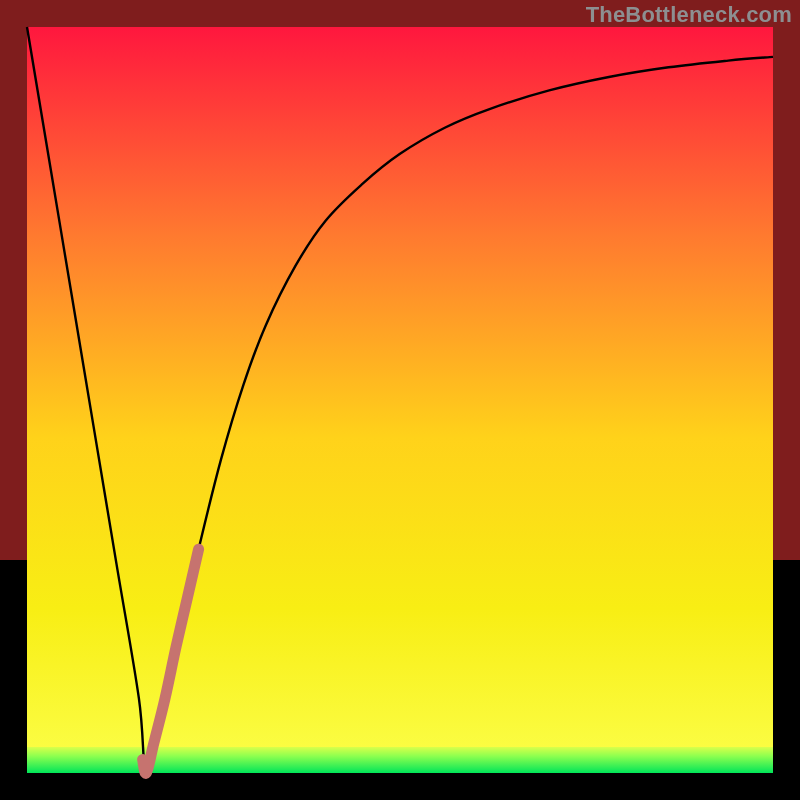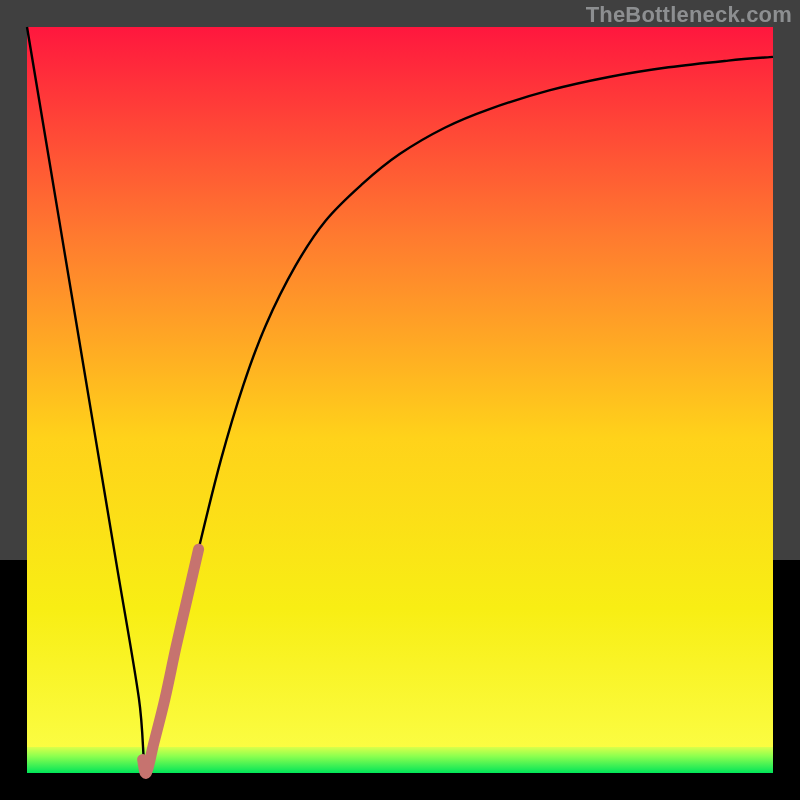--- a/index.html
+++ b/index.html
@@ -7,21 +7,21 @@
     padding: 0;
     width: 800px;
     height: 800px;
     background: #000;
     overflow: hidden;
   }
   .stage {
     position: relative;
     width: 800px;
     height: 560px;
-    background: #404040;
+    background: #7f1d1d;
   }
   svg {
     position: absolute;
     top: 0;
     left: 0;
   }
   .watermark {
     position: absolute;
     top: 2px;
     right: 8px;

